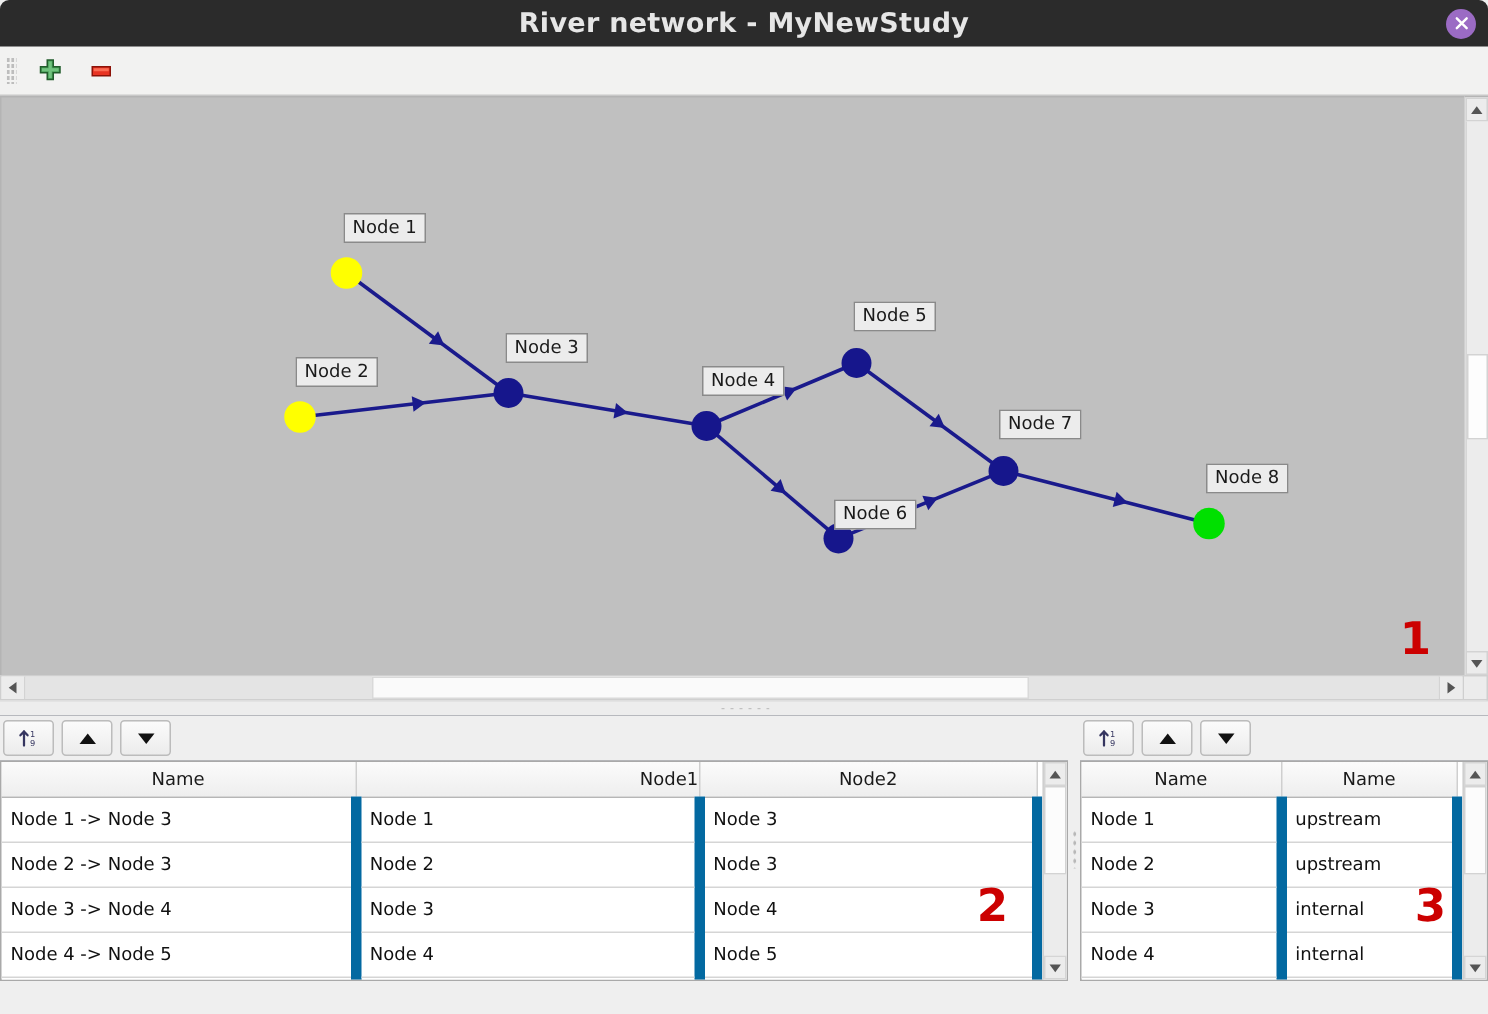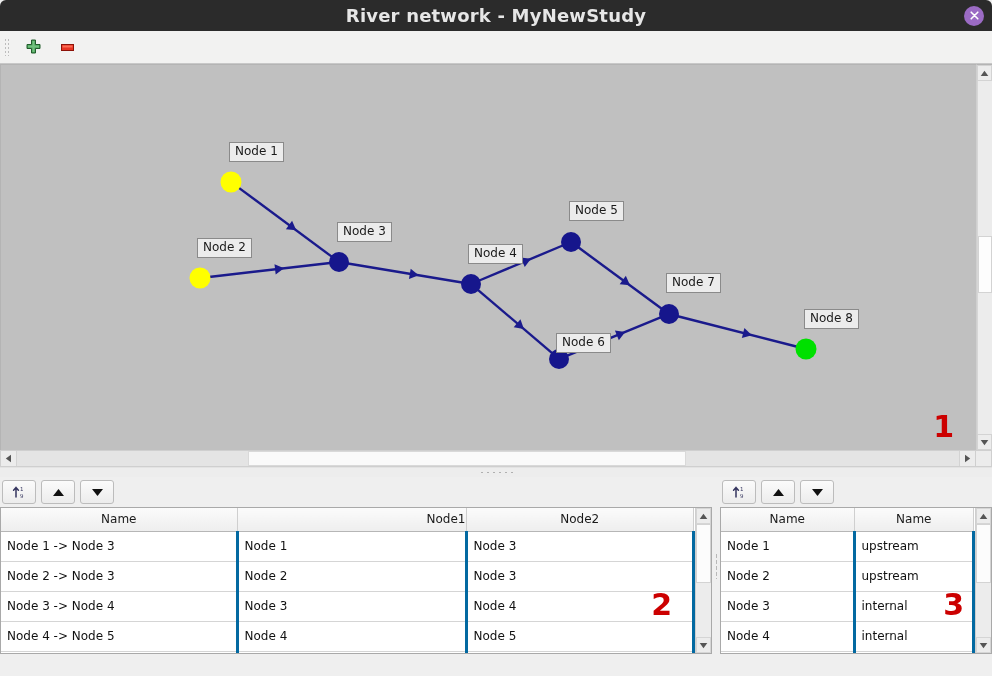--- a/index.html
+++ b/index.html
@@ -119,21 +119,21 @@
   .grid-scrollarea { flex: 1; display: flex; flex-direction: column; min-width: 0;
                      overflow: hidden; }
   table.grid { width: 100%; border-collapse: collapse; table-layout: fixed; }
   table.grid th {
     background: linear-gradient(#fbfbfb,#eeeeee);
     border-right: 1px solid #cfcfcf; border-bottom: 1px solid #b6b6b6;
     font-weight: normal; font-size: 12px; color: #1a1a1a;
     height: 23px; text-align: center;
   }
   table.grid td {
-    border-right: 3px solid #0369a1; border-bottom: 1px solid #d5d5d5;
+    border-right: 7px solid #0369a1; border-bottom: 1px solid #d5d5d5;
     height: 30px; padding: 0 6px; font-size: 12px; color: #111;
     background: #fff; vertical-align: middle; white-space: nowrap;
     overflow: hidden;
   }
   table.grid tr.filler td { height: 12px; }
   .grid-vscroll { width: 16px; flex: 0 0 16px; background: #ececec;
                   display: flex; flex-direction: column;
                   border-left: 1px solid #cfcfcf; }
   .grid-vscroll .sb-btn { height: 16px; display: flex; align-items: center;
                           justify-content: center; background: #ececec;

